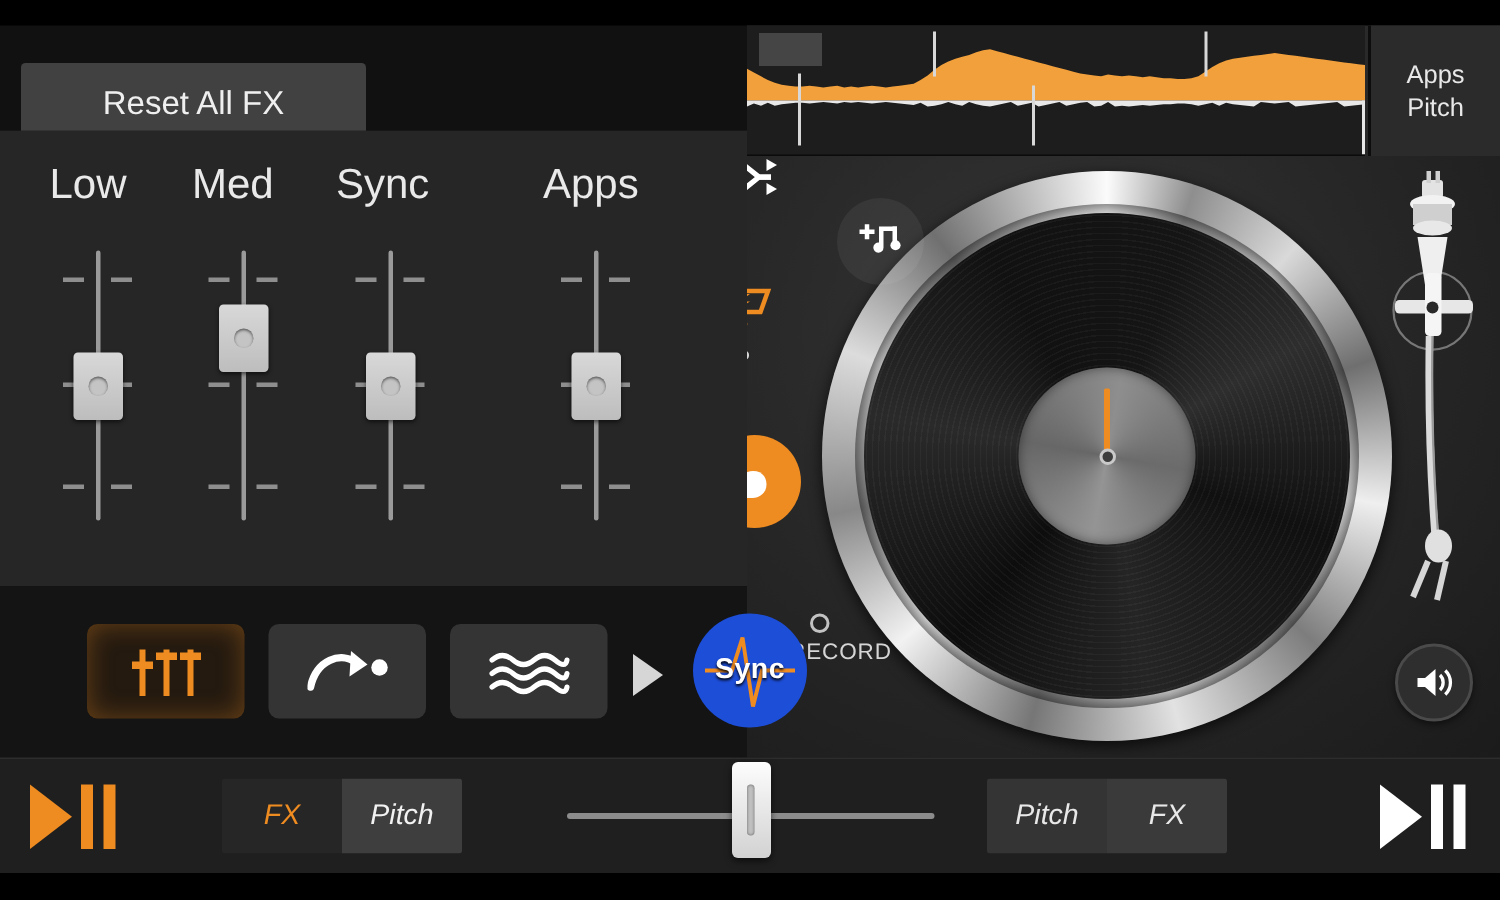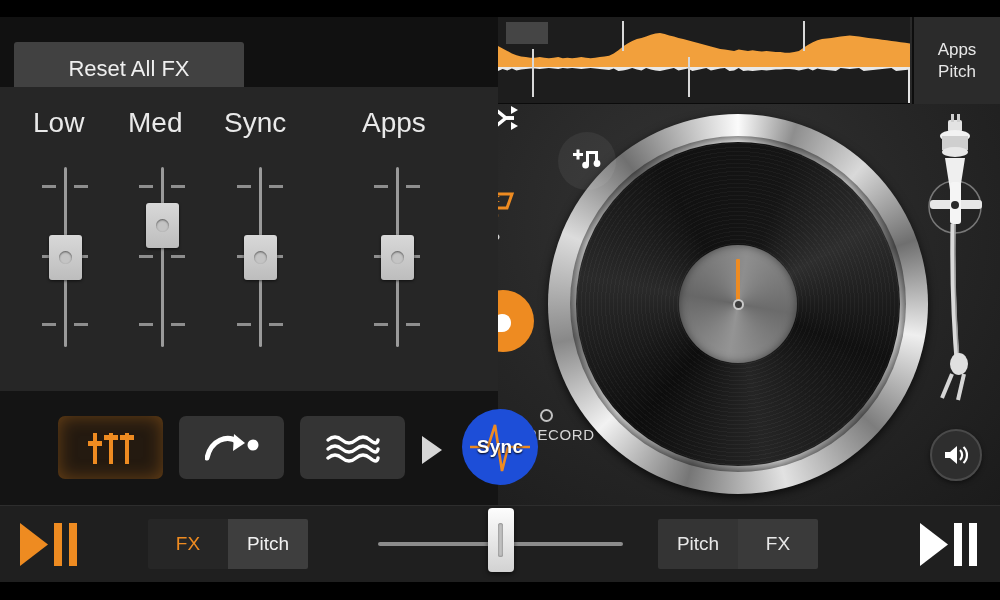--- a/index.html
+++ b/index.html
@@ -155,21 +155,21 @@
               text-shadow:0 1px 2px #000; letter-spacing:.3px; }
 
   
   .bottom-bar { position:absolute; left:0; top:505px; width:1000px; height:77px; background:#1f1f1f;
                 border-top:1px solid #2d2d2d; }
   .bottom-black { position:absolute; left:0; top:582px; width:1000px; height:18px; background:#000; }
 
   .pp { position:absolute; top:15px; width:70px; height:47px; display:flex; align-items:center; }
   .seg { position:absolute; top:13px; height:50px; display:flex; border-radius:2px; overflow:hidden; }
   .seg-item { display:flex; align-items:center; justify-content:center; width:80px; height:50px;
-              font-size:19px; }
+              font-size:19px;font-style:italic; }
   .seg-item.dim { background:#262626; color:#ee8b21; }
   .seg-item.sel { background:#3e3e3e; color:#f2f2f2; }
   .seg-item.plain { background:#343434; color:#e8e8e8; }
   .seg-item.plain2 { background:#3a3a3a; color:#e8e8e8; }
 
   .xfader { position:absolute; left:378px; top:36px; width:245px; height:4px;
             background:#8c8c8c; border-radius:2px; }
   .xf-knob {
     position:absolute; left:487px; top:508px; width:26px; height:64px; border-radius:4px;
     background:linear-gradient(180deg,#fdfdfd,#d2d2d2);

